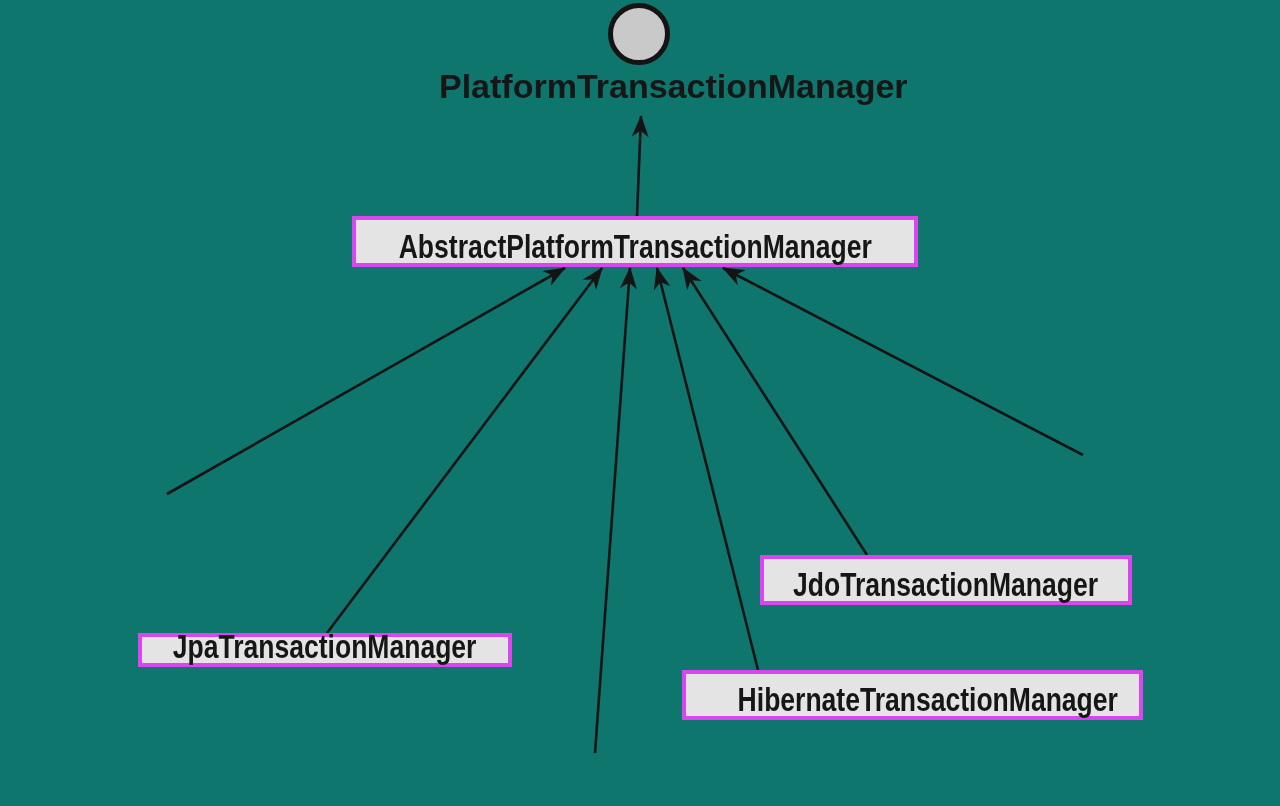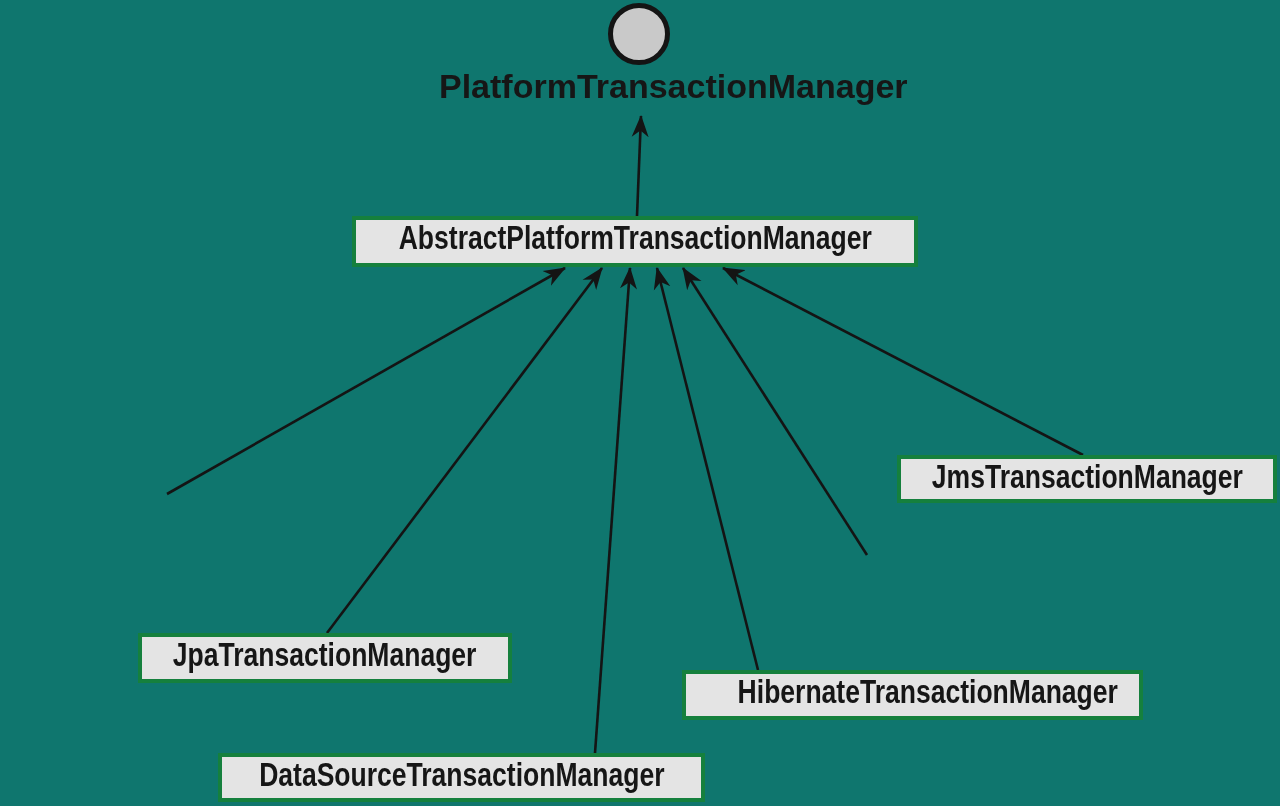--- a/index.html
+++ b/index.html
@@ -17,24 +17,24 @@
     width: 1280px; height: 806px;
   }
   .edge {
     stroke: #141414;
     stroke-width: 2.6;
     fill: none;
   }
   .class-box {
     position: absolute;
     box-sizing: border-box;
-    border: 4px solid #15803d;
+    border: 4px solid #d946ef;
     background: #e4e4e4;
     display: flex;
-    align-items: flex-start;
+    align-items: flex-end;
     justify-content: center;
   }
   .node-label {
     font-weight: bold;
     font-size: 34px;
     color: #161616;
     white-space: nowrap;
     transform: scaleX(0.78);
     transform-origin: center center;
     line-height: 1;
@@ -42,21 +42,21 @@
   .interface-label {
     position: absolute;
     left: 439px;
     top: 69px;
     width: 400px;
     text-align: center;
   }
   
   .box-abstract    { left: 352px;  top: 216px; width: 566px; height: 51px; }
   .box-jta         { left: 1px;    top: 494px; width: 363px; height: 49px; }
-  .box-jpa         { left: 138px;  top: 633px; width: 374px; height: 50px; }
+  .box-jpa         { left: 138px;  top: 633px; width: 374px; height: 34px; }
   .box-datasource  { left: 218px;  top: 753px; width: 487px; height: 49px; }
   .box-hibernate   { left: 682px;  top: 670px; width: 461px; height: 50px; }
   .box-jdo         { left: 760px;  top: 555px; width: 372px; height: 50px; }
   .box-jms         { left: 897px;  top: 455px; width: 380px; height: 48px; }
 </style>
 </head>
 <body>
 
 <div class="canvas">
 
@@ -84,26 +84,23 @@
 
   <div class="class-box box-abstract" style="background-color: rgb(228, 228, 228);">
     <span class="node-label">AbstractPlatformTransactionManager</span>
   </div>
 
 
   <div class="class-box box-jpa" style="background-color: rgb(228, 228, 228);">
     <span class="node-label">JpaTransactionManager</span>
   </div>
 
-  <div class="class-box box-datasource" style="background-color: rgb(228, 228, 228);">
-    <span class="node-label">DataSourceTransactionManager</span>
-  </div>
 
   <div class="class-box box-hibernate" style="background-color: rgb(228, 228, 228); padding-left: 30px;">
     <span class="node-label">HibernateTransactionManager</span>
   </div>
 
+  <div class="class-box box-jdo" style="background-color: rgb(228, 228, 228);">
+    <span class="node-label">JdoTransactionManager</span>
+  </div>
 
-  <div class="class-box box-jms" style="background-color: rgb(228, 228, 228);">
-    <span class="node-label">JmsTransactionManager</span>
-  </div>
 
 </div>
 
 </body></html>

